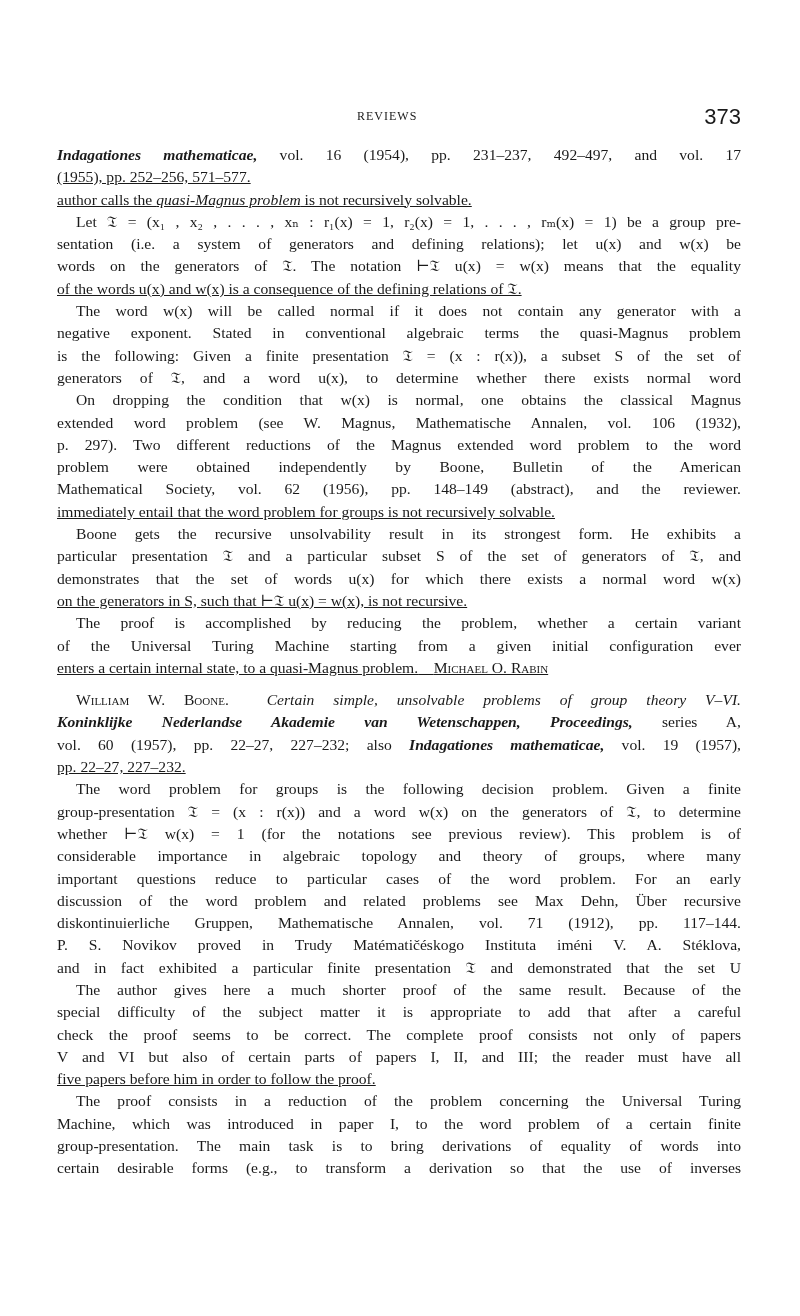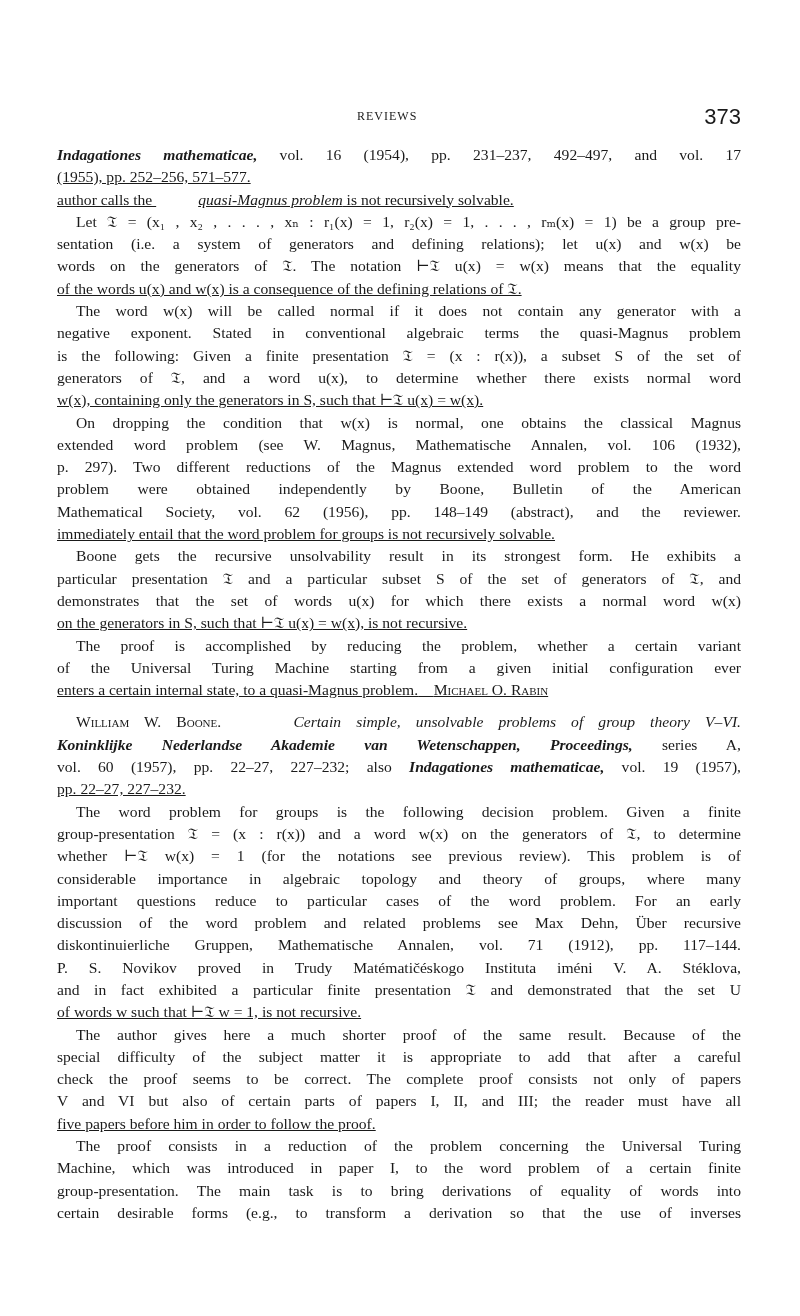--- a/index.html
+++ b/index.html
@@ -8,21 +8,21 @@
   .page { position: absolute; left: 57px; top: 0; width: 684px; }
   .running-head { position: absolute; top: 106px; left: 0; width: 684px; height: 24px; }
   .running-title { position: absolute; left: 300px; top: 3px; font-size: 12px; letter-spacing: 1px; }
   .page-number { position: absolute; right: 0; top: -2px; font-family: "Liberation Sans", "DejaVu Sans", sans-serif; font-size: 22px; }
   .body-text { position: absolute; top: 144px; left: 0; width: 684px; }
   .line { display: block; height: 22.3px; line-height: 22.3px; font-size: 15.6px; white-space: nowrap;
           text-align: justify; text-align-last: justify; }
   .line.last { text-align-last: left; text-decoration: underline; }
   .line.indent { padding-left: 19px; }
   .gap { display: block; height: 10px; }
-  i { font-style: italic; margin-left: 42px; }
+  i { font-style: italic; }
   b.jb { font-weight: bold; font-style: italic; }
   .sc { font-variant: small-caps; }
 </style>
 </head>
 <body>
 
 <div class="page">
 
   <div class="running-head">
     <span class="running-title">REVIEWS</span>
@@ -38,21 +38,20 @@
 
     <span class="line indent">Let 𝔗 = (x₁ , x₂ , . . . , xₙ : r₁(x) = 1, r₂(x) = 1, . . . , rₘ(x) = 1) be a group pre-</span>
     <span class="line">sentation (i.e. a system of generators and defining relations); let u(x) and w(x) be</span>
     <span class="line">words on the generators of 𝔗. The notation ⊢𝔗 u(x) = w(x) means that the equality</span>
     <span class="line last">of the words u(x) and w(x) is a consequence of the defining relations of 𝔗.</span>
 
     <span class="line indent">The word w(x) will be called normal if it does not contain any generator with a</span>
     <span class="line">negative exponent. Stated in conventional algebraic terms the quasi-Magnus problem</span>
     <span class="line">is the following: Given a finite presentation 𝔗 = (x : r(x)), a subset S of the set of</span>
     <span class="line">generators of 𝔗, and a word u(x), to determine whether there exists normal word</span>
-    <span class="line last">w(x), containing only the generators in S, such that ⊢𝔗 u(x) = w(x).</span>
 
     <span class="line indent">On dropping the condition that w(x) is normal, one obtains the classical Magnus</span>
     <span class="line">extended word problem (see W. Magnus, Mathematische Annalen, vol. 106 (1932),</span>
     <span class="line">p. 297). Two different reductions of the Magnus extended word problem to the word</span>
     <span class="line">problem were obtained independently by Boone, Bulletin of the American</span>
     <span class="line">Mathematical Society, vol. 62 (1956), pp. 148–149 (abstract), and the reviewer.</span>
     <span class="line last">immediately entail that the word problem for groups is not recursively solvable.</span>
 
     <span class="line indent">Boone gets the recursive unsolvability result in its strongest form. He exhibits a</span>
     <span class="line">particular presentation 𝔗 and a particular subset S of the set of generators of 𝔗, and</span>
@@ -72,21 +71,20 @@
 
     <span class="line indent">The word problem for groups is the following decision problem. Given a finite</span>
     <span class="line">group-presentation 𝔗 = (x : r(x)) and a word w(x) on the generators of 𝔗, to determine</span>
     <span class="line">whether ⊢𝔗 w(x) = 1 (for the notations see previous review). This problem is of</span>
     <span class="line">considerable importance in algebraic topology and theory of groups, where many</span>
     <span class="line">important questions reduce to particular cases of the word problem. For an early</span>
     <span class="line">discussion of the word problem and related problems see Max Dehn, Über recursive</span>
     <span class="line">diskontinuierliche Gruppen, Mathematische Annalen, vol. 71 (1912), pp. 117–144.</span>
     <span class="line">P. S. Novikov proved in Trudy Matématičéskogo Instituta iméni V. A. Stéklova,</span>
     <span class="line">and in fact exhibited a particular finite presentation 𝔗 and demonstrated that the set U</span>
-    <span class="line last">of words w such that ⊢𝔗 w = 1, is not recursive.</span>
 
     <span class="line indent">The author gives here a much shorter proof of the same result. Because of the</span>
     <span class="line">special difficulty of the subject matter it is appropriate to add that after a careful</span>
     <span class="line">check the proof seems to be correct. The complete proof consists not only of papers</span>
     <span class="line">V and VI but also of certain parts of papers I, II, and III; the reader must have all</span>
     <span class="line last">five papers before him in order to follow the proof.</span>
 
     <span class="line indent">The proof consists in a reduction of the problem concerning the Universal Turing</span>
     <span class="line">Machine, which was introduced in paper I, to the word problem of a certain finite</span>
     <span class="line">group-presentation. The main task is to bring derivations of equality of words into</span>

